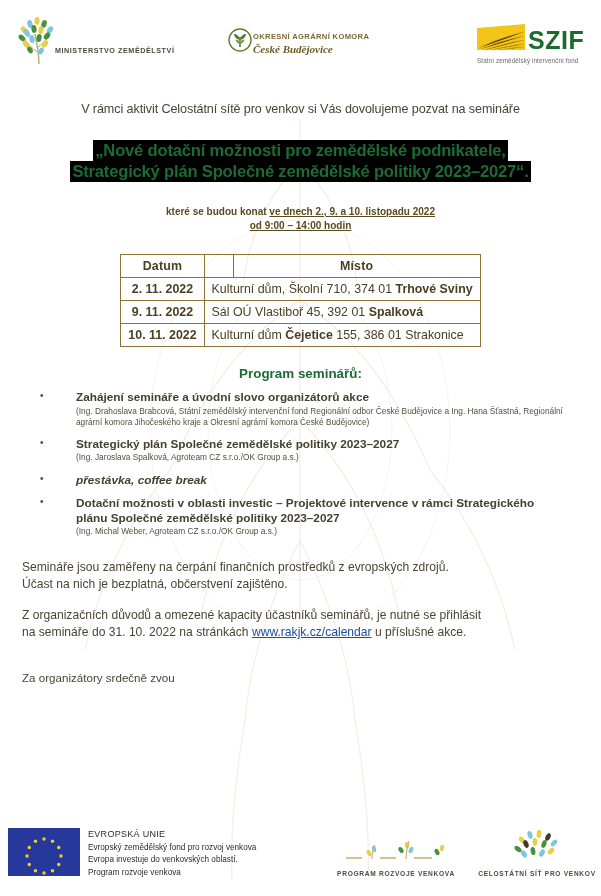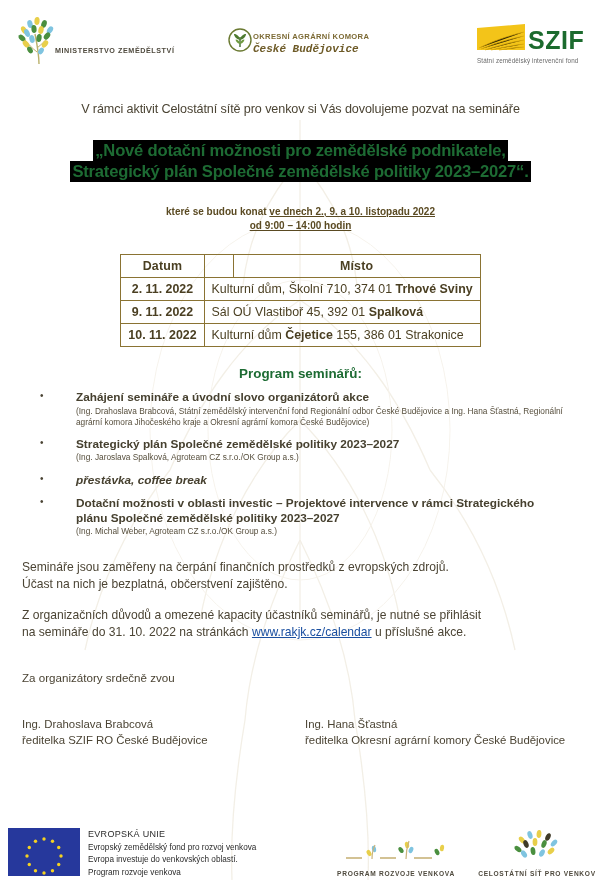--- a/index.html
+++ b/index.html
@@ -58,21 +58,21 @@
     font-size: 7.6px;
     letter-spacing: 0.35px;
     color: #7c6a34;
     font-weight: 700;
     white-space: nowrap;
   }
   .logo-oak-l2 {
     position: absolute;
     left: 253px; top: 43px;
     font-size: 11px;
-    font-family: Liberation Mono, monospace;
+    font-family: Liberation Serif, serif;
     font-style: italic;
     font-weight: 700;
     color: #6e5b28;
     white-space: nowrap;
   }
   .logo-szif {
     position: absolute;
     left: 477px; top: 24px;
     width: 120px; height: 42px;
   }
@@ -435,30 +435,20 @@
       <span>Účast na nich je bezplatná, občerstvení zajištěno.</span>
     </p>
 
     <p class="para second">
       <span>Z organizačních důvodů a omezené kapacity účastníků seminářů, je nutné se přihlásit</span><br>
       <span>na semináře do 31. 10. 2022 na stránkách </span><a class="link" href="#">www.rakjk.cz/calendar</a><span> u příslušné akce.</span>
     </p>
 
     <div class="signoff">Za organizátory srdečně zvou</div>
 
-    <div class="sig-row">
-      <div class="sig-col">
-        <div>Ing. Drahoslava Brabcová</div>
-        <div>ředitelka SZIF RO České Budějovice</div>
-      </div>
-      <div class="sig-col right">
-        <div>Ing. Hana Šťastná</div>
-        <div>ředitelka Okresní agrární komory České Budějovice</div>
-      </div>
-    </div>
   </div>
 
   <div class="footer">
     <div class="eu-flag">
       <svg width="72" height="48" viewBox="0 0 72 48" xmlns="http://www.w3.org/2000/svg" aria-hidden="true">
         <rect width="72" height="48" fill="#26389c"></rect>
         <g fill="#f5d220">
           <circle cx="36" cy="11" r="1.7"></circle>
           <circle cx="44.5" cy="13.3" r="1.7"></circle>
           <circle cx="50.7" cy="19.5" r="1.7"></circle>

